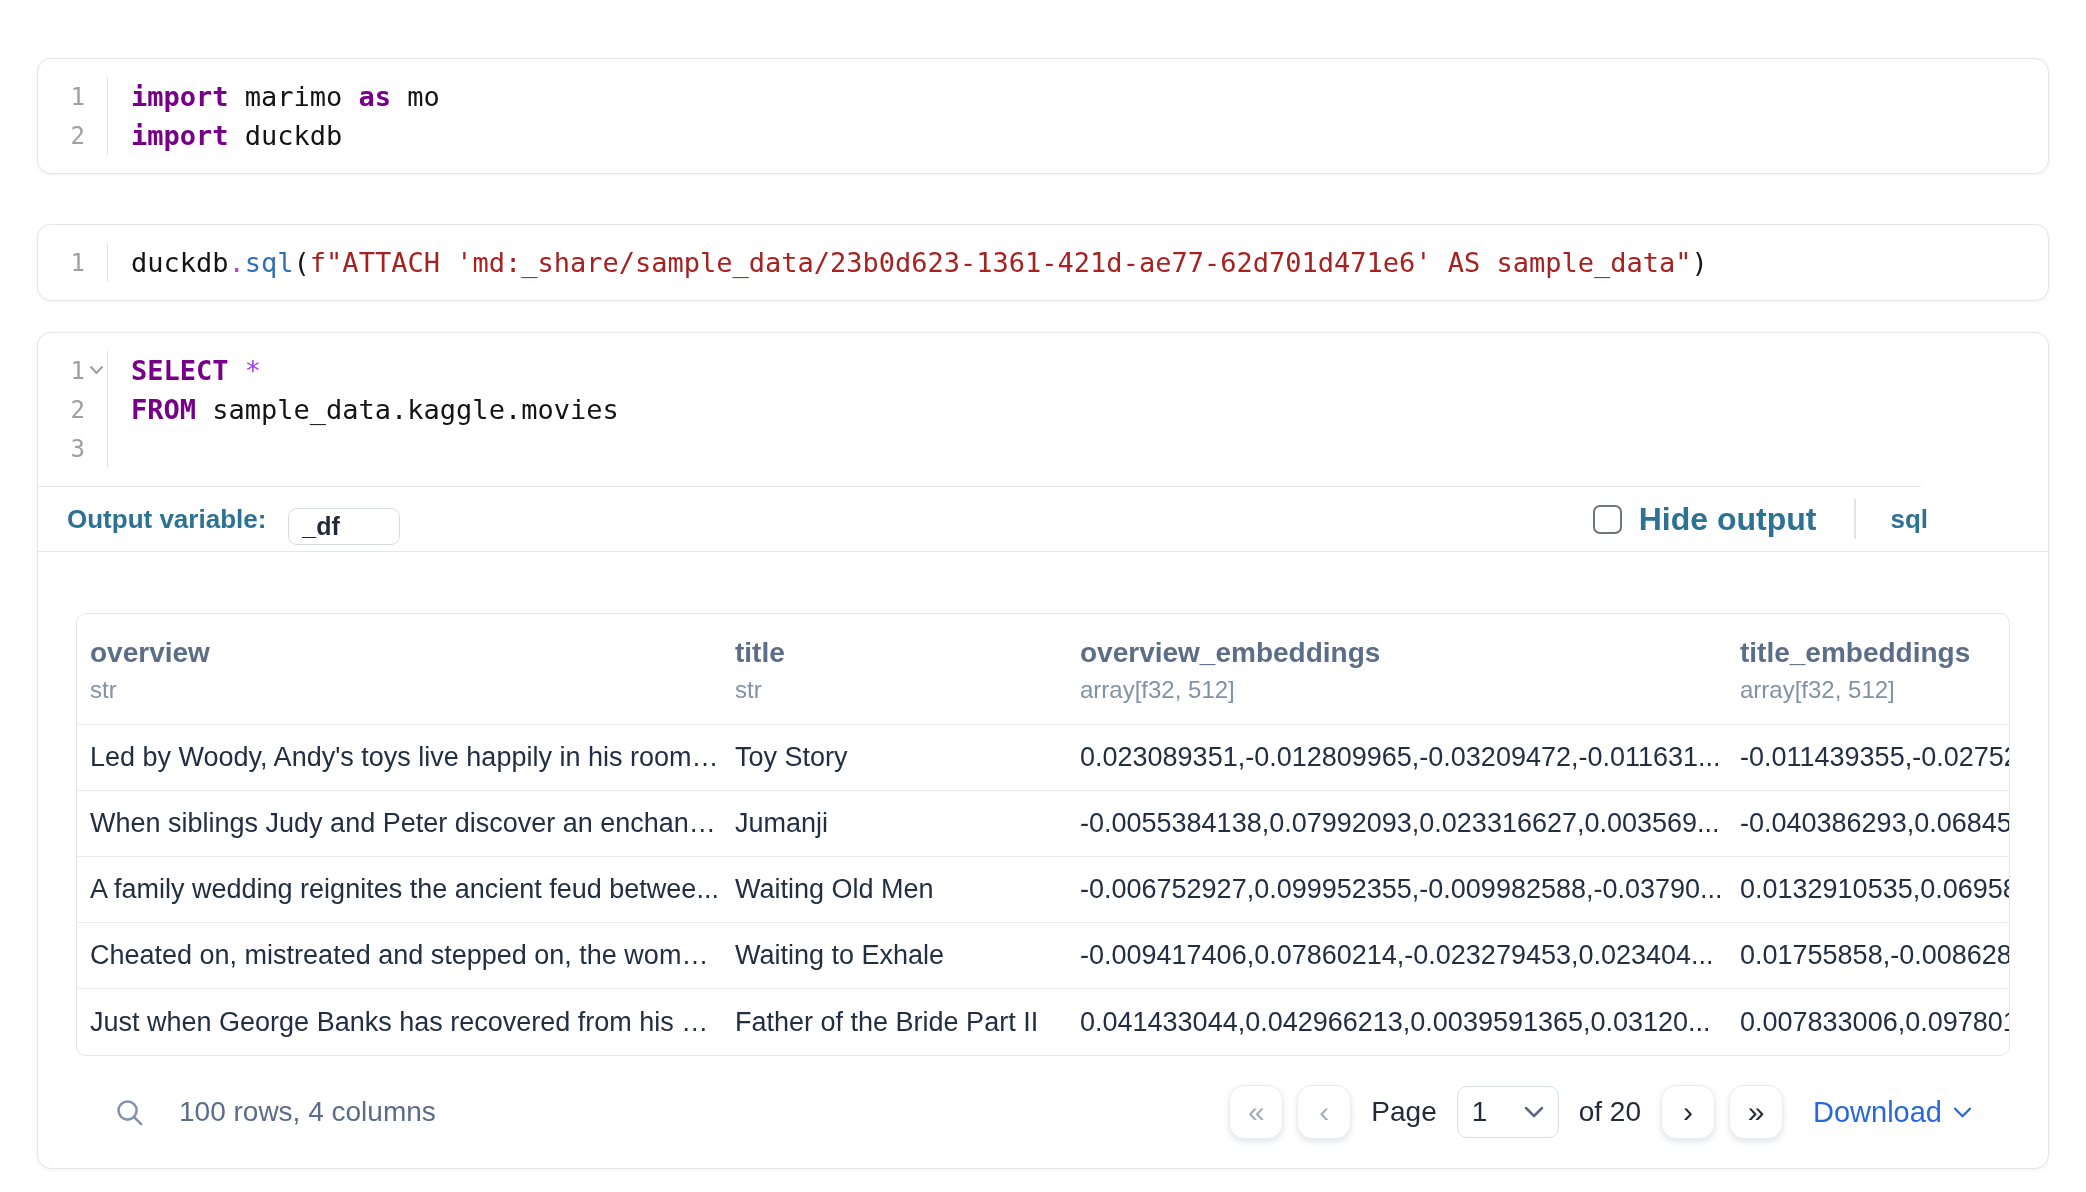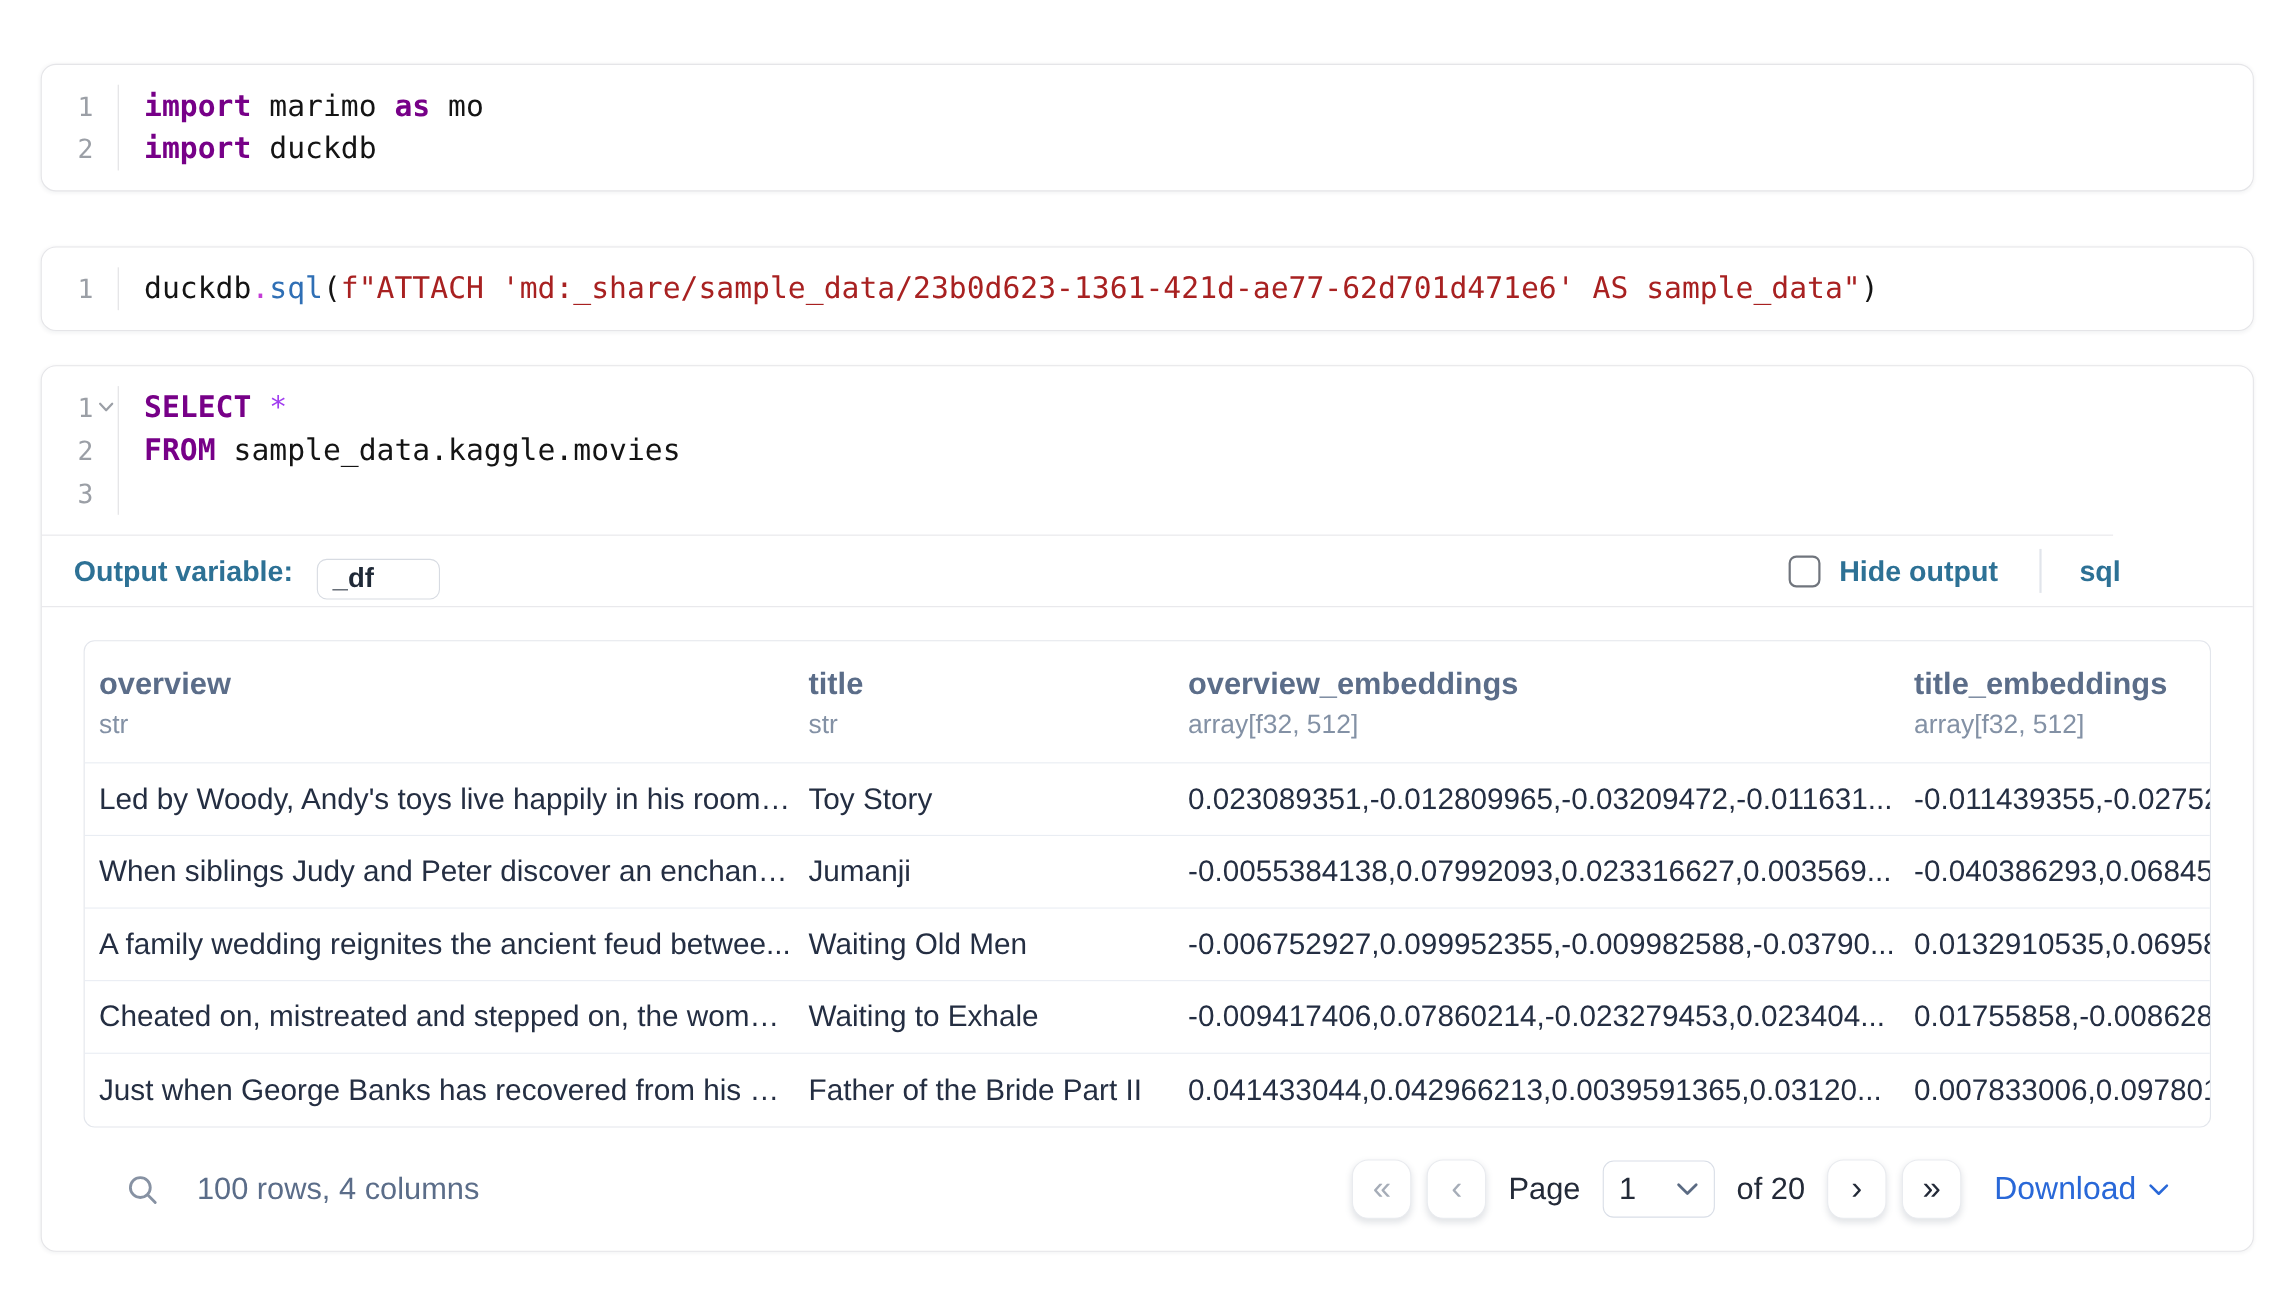--- a/index.html
+++ b/index.html
@@ -58,27 +58,27 @@
     border: 1.5px solid #d7dbe2; border-radius: 9px;
     font-family: "Liberation Sans", sans-serif;
     font-size: 25px; font-weight: 700; color: #1f2937;
     padding: 0 13px; outline: none; background: #fff; margin-top: 15px;
   }
   .bar-right { margin-left: auto; display: flex; align-items: center; }
   .checkbox {
     width: 29px; height: 29px; border: 2.5px solid #70757d; border-radius: 7px;
     background: #fff; margin-right: 17px; cursor: pointer;
   }
-  .hide-label { color: #2d7195; font-weight: 700; font-size: 26px; }
+  .hide-label { color: #2d7195; font-weight: 700; font-size: 32px; }
   .vdiv { width: 2px; height: 40px; background: #e1e5eb; margin: 0 34px 0 38px; }
   .lang-label { color: #2d7195; font-weight: 700; font-size: 26px; margin-right: 92px; cursor: pointer; }
 
   
   .output-area { padding: 30px 38px 0 38px; }
-  .table-card { border: 1px solid #e3e6ec; border-radius: 10px; overflow: hidden; background: #fff; }
+  .table-card { border: 1px solid #e3e6ec; border-radius: 10px; overflow: hidden; background: #fff; margin-top: 31px; }
   .t-row {
     display: grid;
     grid-template-columns: 645px 345px 660px minmax(0,1fr);
   }
   .t-header { padding: 22px 0 18px 0; border-bottom: 1px solid #e9edf3; }
   .th-cell { padding-left: 13px; overflow: hidden; }
   .th-name { font-size: 28px; font-weight: 700; color: #5b6d89; line-height: 34px; }
   .th-type { font-size: 24px; color: #8391a5; line-height: 32px; margin-top: 4px; }
   .t-body .t-row { height: 66px; align-items: center; border-bottom: 1px solid #e9edf3; }
   .t-body .t-row:last-child { border-bottom: none; }

